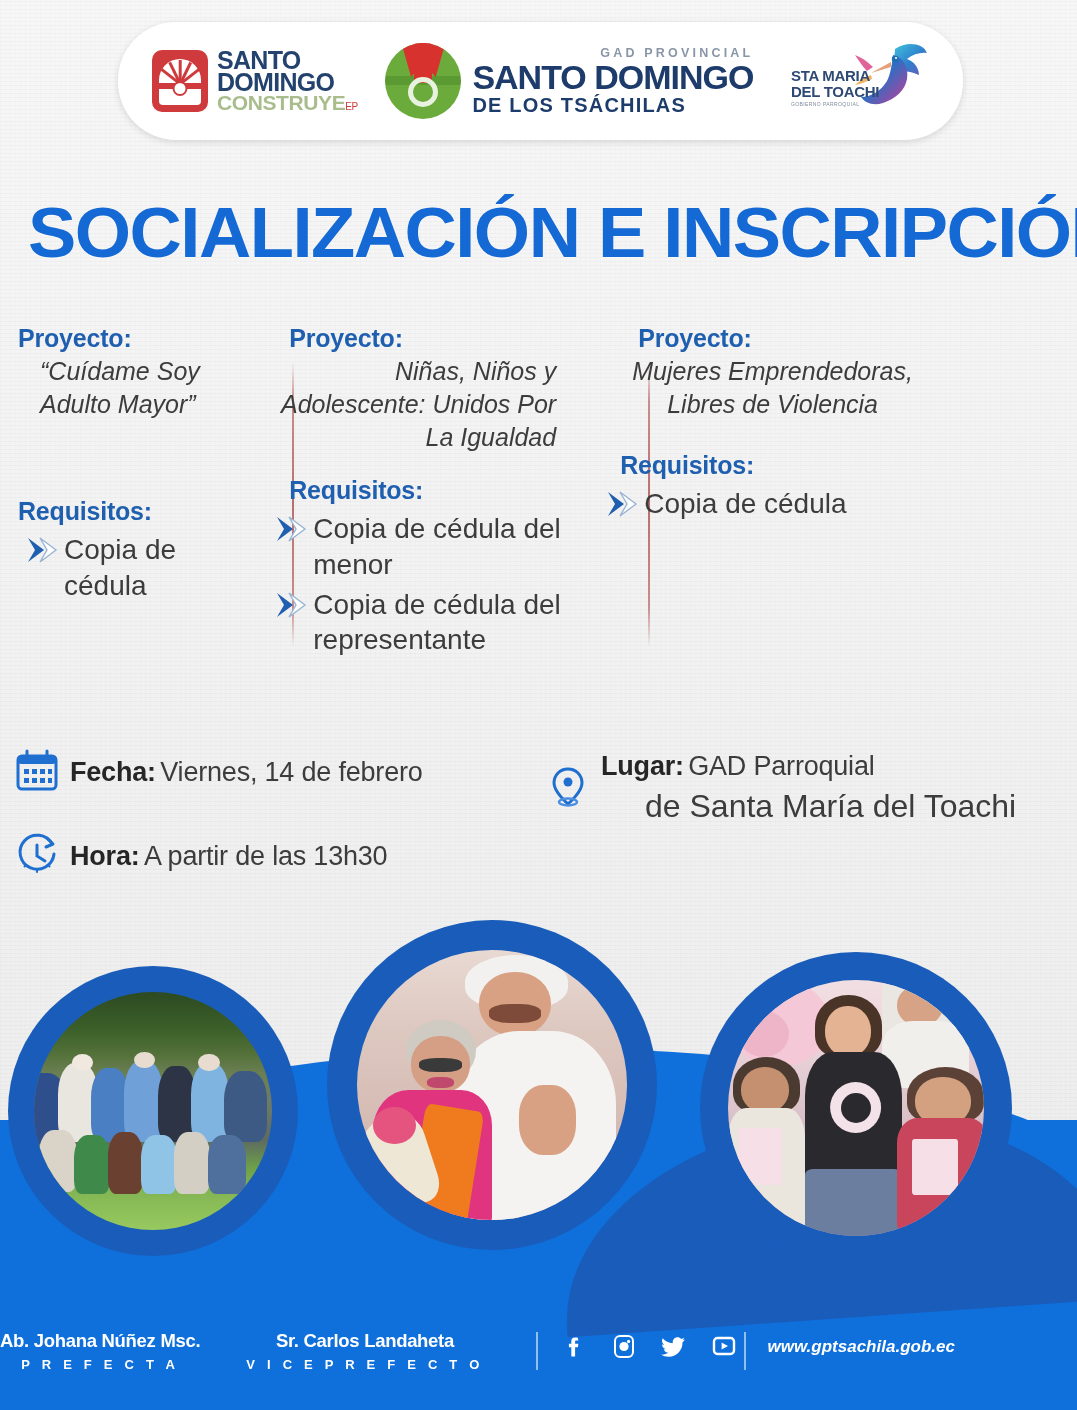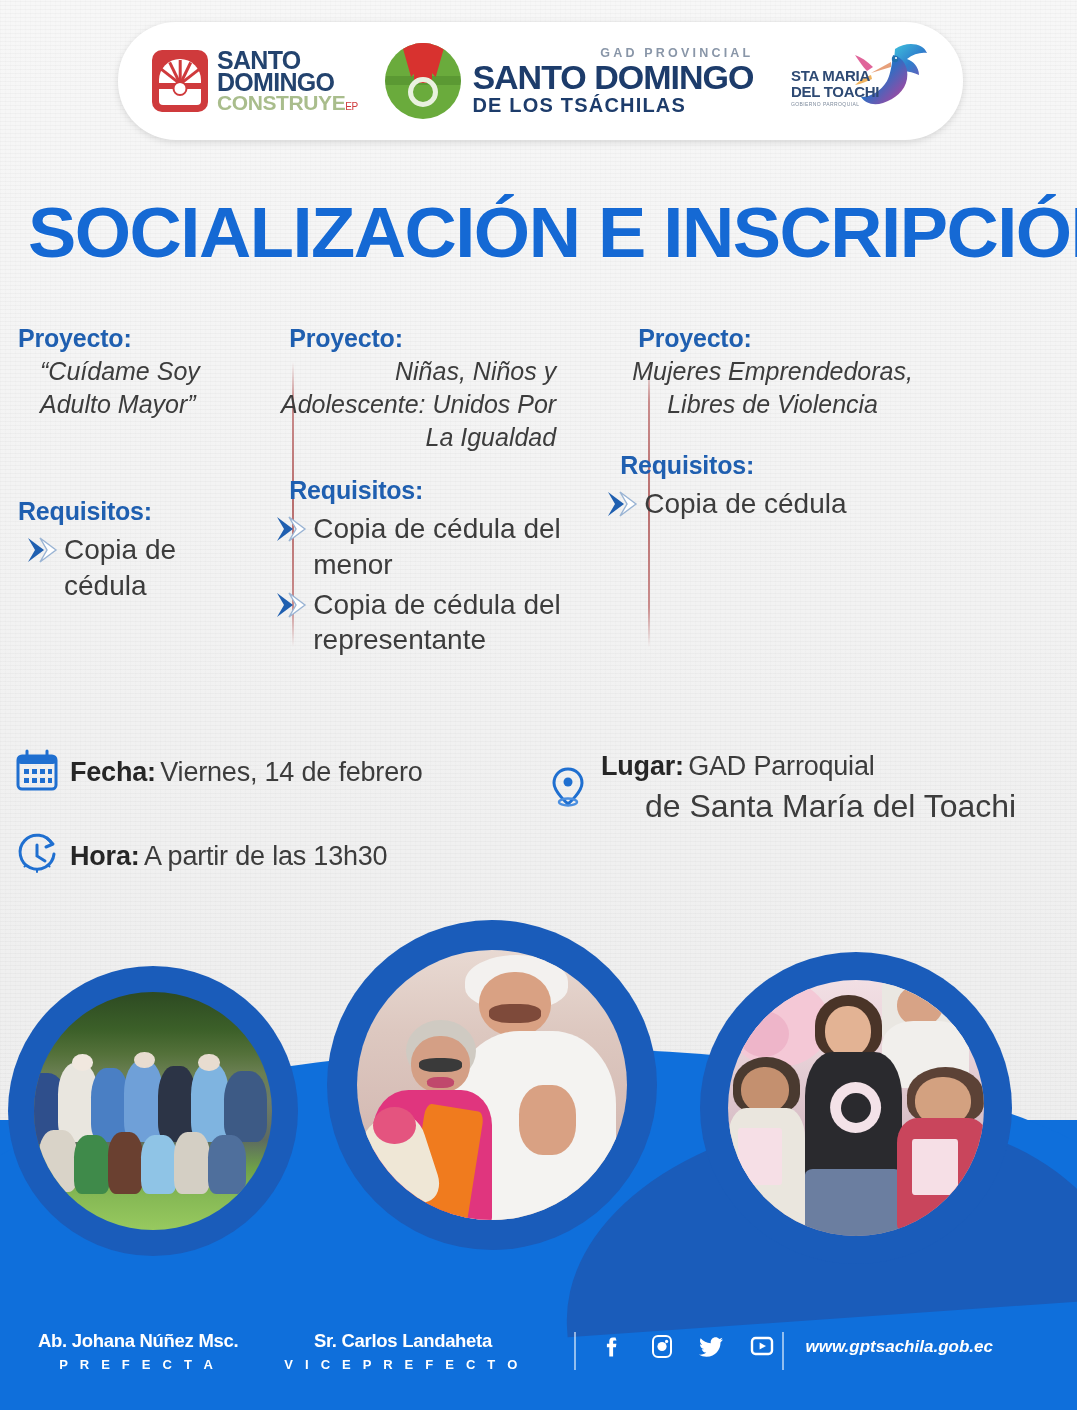--- a/index.html
+++ b/index.html
@@ -371,21 +371,20 @@
   .blob { position: absolute; border-radius: 50%; }
 
   
   .footer {
     position: absolute;
     left: 0; top: 1318px;
     width: 1077px; height: 92px;
     z-index: 5;
     display: flex;
     align-items: flex-start;
-    padding-left: 38px;
     padding-top: 12px;
     box-sizing: border-box;
   }
   .sig { margin-right: 46px; text-align: center; }
   .sig .nm {
     display: block;
     font-size: 18.5px;
     font-weight: 700;
     color: #ffffff;
     letter-spacing: -0.3px;

